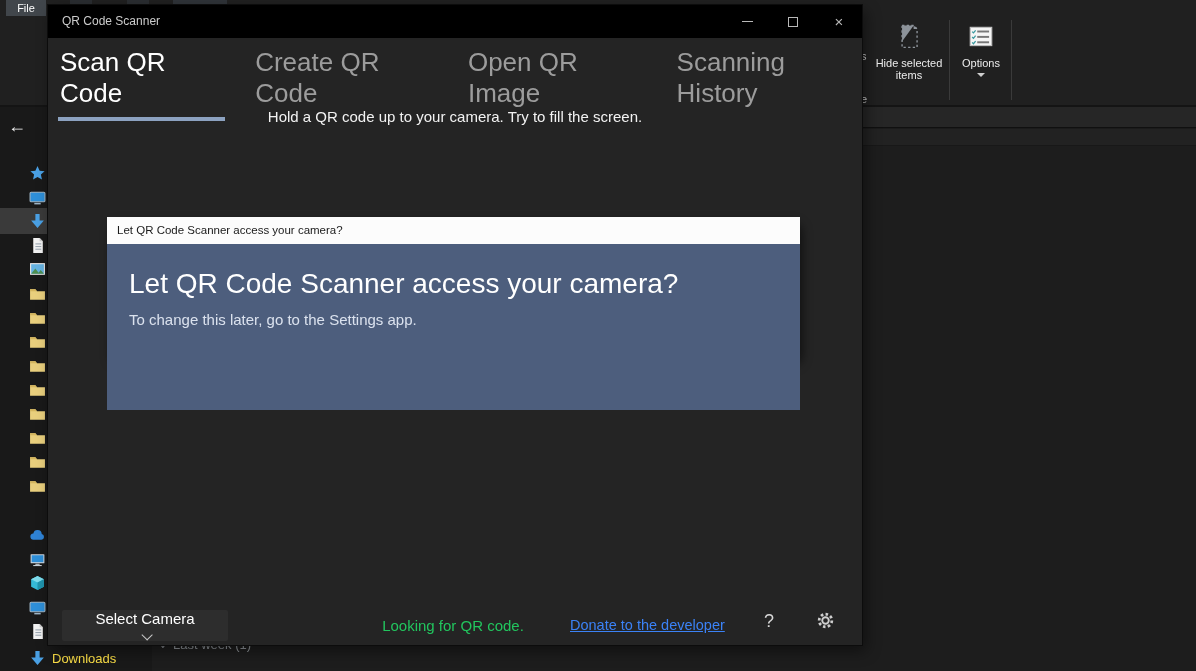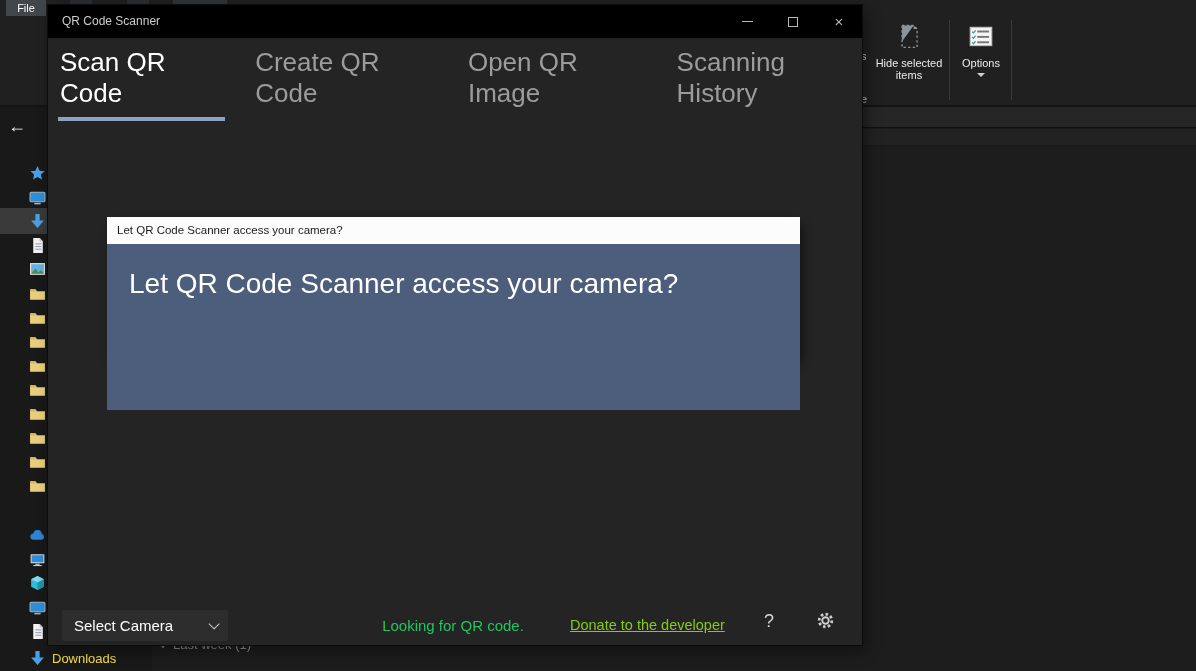--- a/index.html
+++ b/index.html
@@ -45,25 +45,25 @@
   .win-btn { width:46px; height:33px; display:flex; align-items:center; justify-content:center; color:#b9b9b9; }
   .glyph-min { width:11px; height:1px; background:#b9b9b9; }
   .glyph-max { width:10px; height:10px; border:1px solid #b9b9b9; }
   .glyph-close { font-size:15px; line-height:15px; }
   .qr-tabs { left:10px; top:38px; display:flex; gap:28px; align-items:flex-end; }
   .qr-tab { font-size:26px; color:#9c9c9c; padding:4px 2px 8px 2px; border-bottom:4px solid transparent; }
   .qr-tab.active { color:#fff; border-bottom-color:#8ca2c0; }
   .qr-instruction { left:0; top:103px; width:100%; text-align:center; color:#f2f2f2; font-size:15px; }
   .camera-select { left:14px; top:605px; width:166px; height:31px; background:#2d2d2d; border-radius:2px;
                    display:flex; align-items:center; justify-content:space-between; padding:0 12px;
-                   color:#fff; font-size:15px; }
+                   color:#fff; font-size:15px;flex-direction:column; }
   .dd-chev { width:8px; height:8px; border-right:1.6px solid #c8c8c8; border-bottom:1.6px solid #c8c8c8;
              transform:rotate(45deg) translateY(-3px); }
   .qr-status { left:405px; top:612px; transform:translateX(-50%); color:#22c55e; font-size:15px; white-space:nowrap; }
-  .donate-link { left:522px; top:612px; color:#84cc16; font-size:14.5px; text-decoration:underline; white-space:nowrap; }
+  .donate-link { left:522px; top:612px; color:#3b82f6; font-size:14.5px; text-decoration:underline; white-space:nowrap; }
   .help-btn { left:716px; top:606px; color:#d8d8d8; font-size:18px; font-weight:300; }
   .gear-btn { left:768px; top:606px; }
 
   
   .dialog { left:107px; top:217px; width:693px; height:144px; z-index:10;
             box-shadow:3px 5px 10px rgba(0,0,0,.5);border-radius:12px; }
   .dlg-titlebar { left:0; top:0; width:100%; height:27px; background:#fcfcfc; color:#1a1a1a;
                   font-size:11.5px; line-height:27px; padding-left:10px; }
   .dlg-body { left:0; top:27px; width:100%; height:166px; background:#4d5e7d; }
   .dlg-heading { left:22px; top:24px; color:#ffffff; font-size:28px; font-weight:300; }
@@ -280,20 +280,21 @@
         </div>
       <div class="win-btn">
           <span class="glyph-max"></span>
         </div>
       <div class="win-btn">
           <span class="glyph-close">×</span>
         </div>
     </div>
   </div>
 
+  <div class="abs qr-instruction">Hold a QR code up to your camera. Try to fill the screen.</div>
 
   <div class="abs camera-select">
     <span>Select Camera</span>
     <span class="dd-chev"></span>
   </div>
 
   <div class="abs qr-status">Looking for QR code.</div>
   <div class="abs donate-link">Donate to the developer</div>
   <div class="abs help-btn">?</div>
   <div class="abs gear-btn">
@@ -301,14 +302,15 @@
       <circle cx="9" cy="9" r="6" fill="none" stroke="#cfcfcf" stroke-width="2.6" stroke-dasharray="2.4 2.2"></circle>
       <circle cx="9" cy="9" r="3.1" fill="none" stroke="#cfcfcf" stroke-width="1.8"></circle>
     </svg>
   </div>
 </div>
 
 <div class="abs dialog">
   <div class="abs dlg-titlebar">Let QR Code Scanner access your camera?</div>
   <div class="abs dlg-body">
     <div class="abs dlg-heading">Let QR Code Scanner access your camera?</div>
+    <div class="abs dlg-subtext">To change this later, go to the Settings app.</div>
   </div>
 </div>
 
 </body></html>

